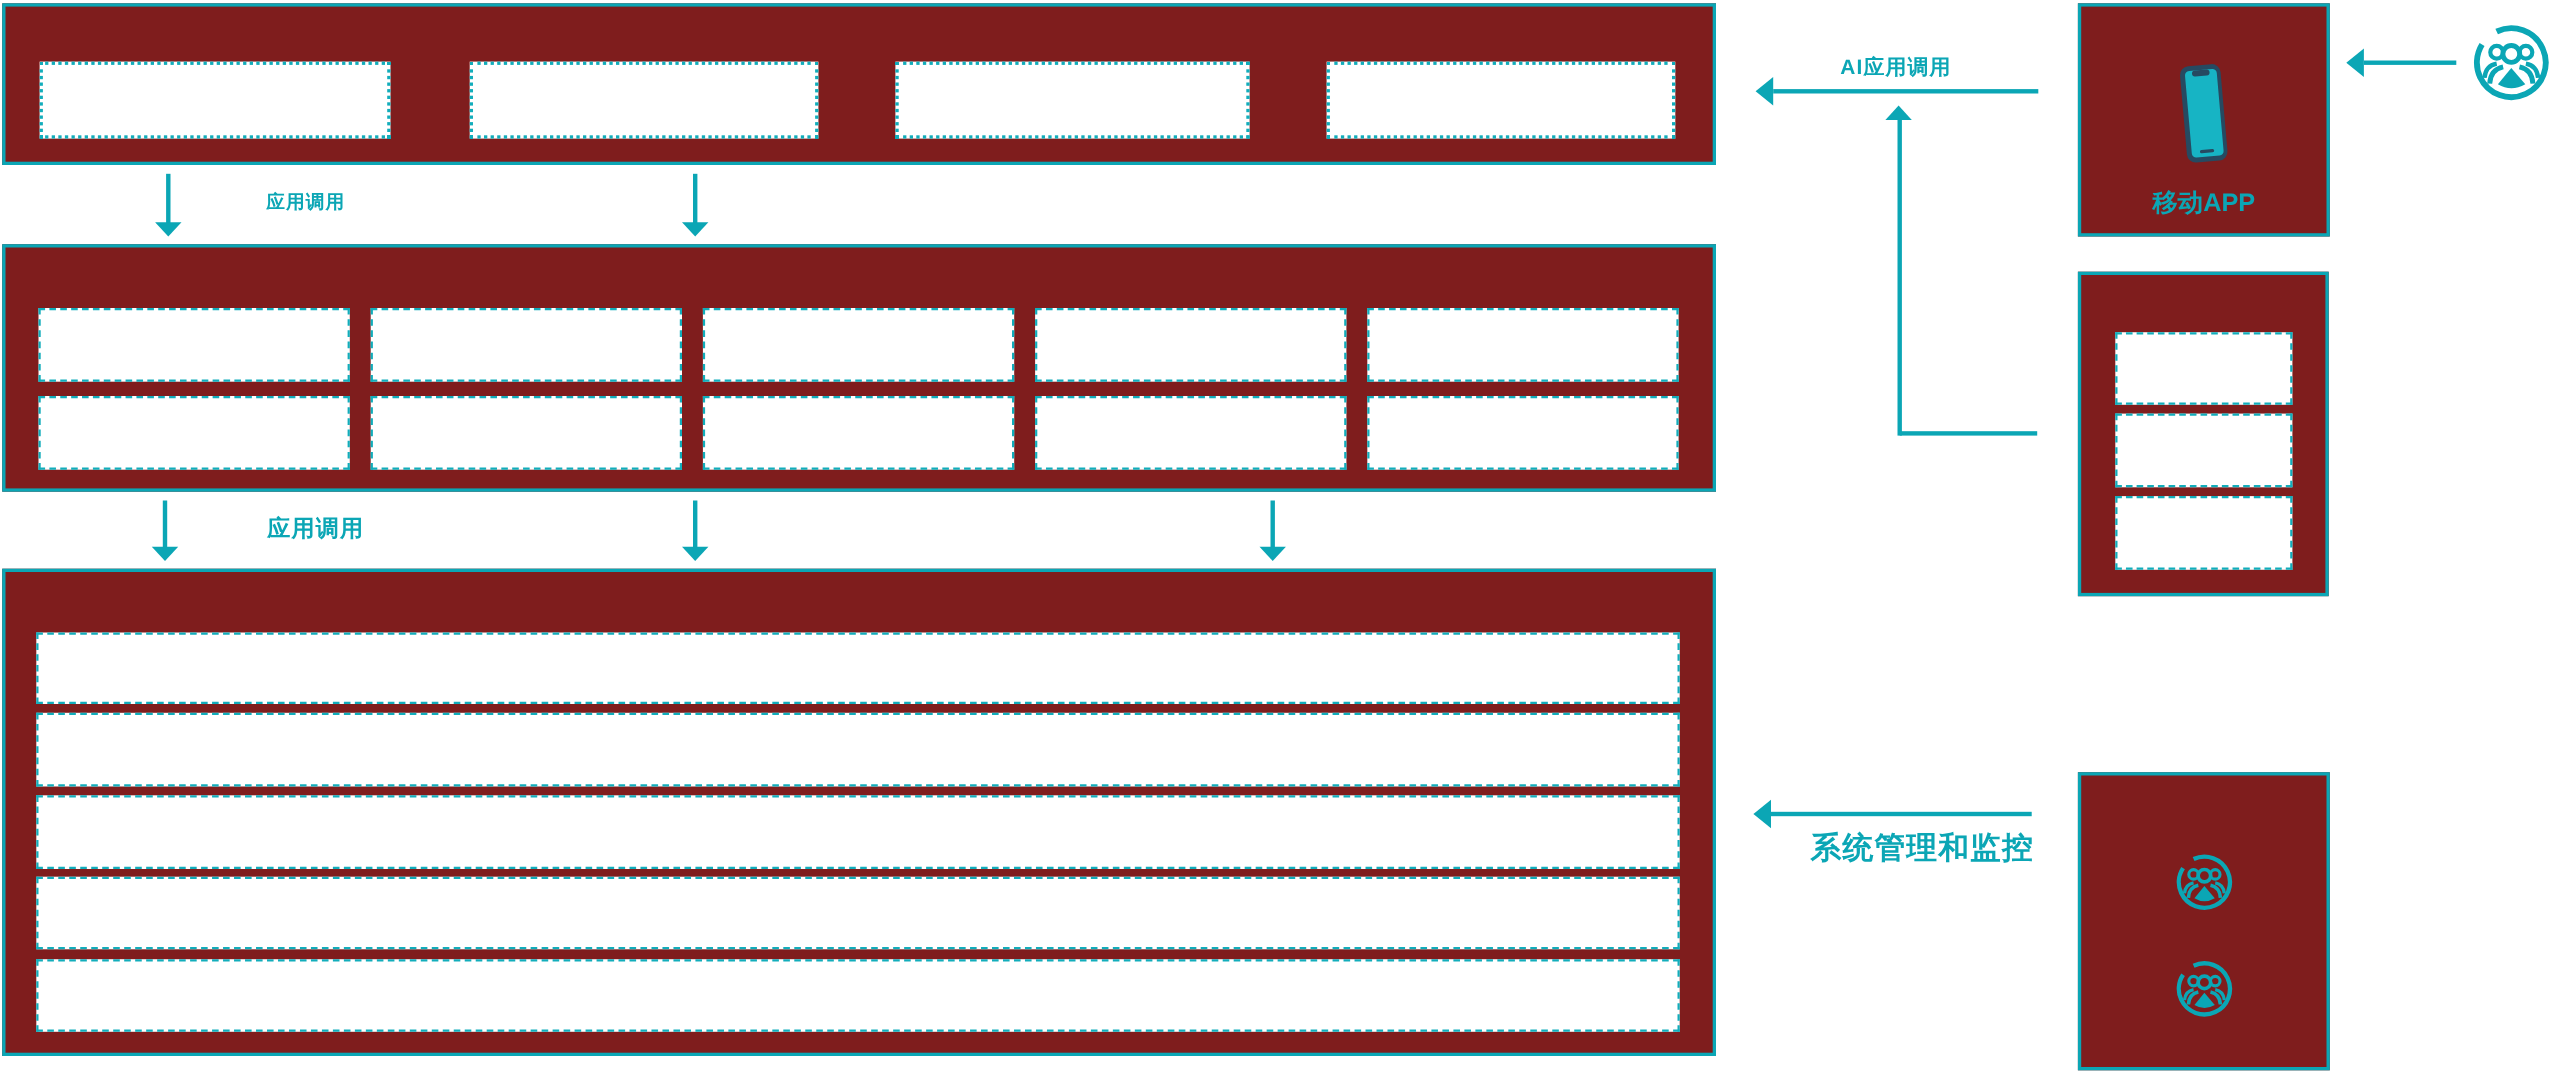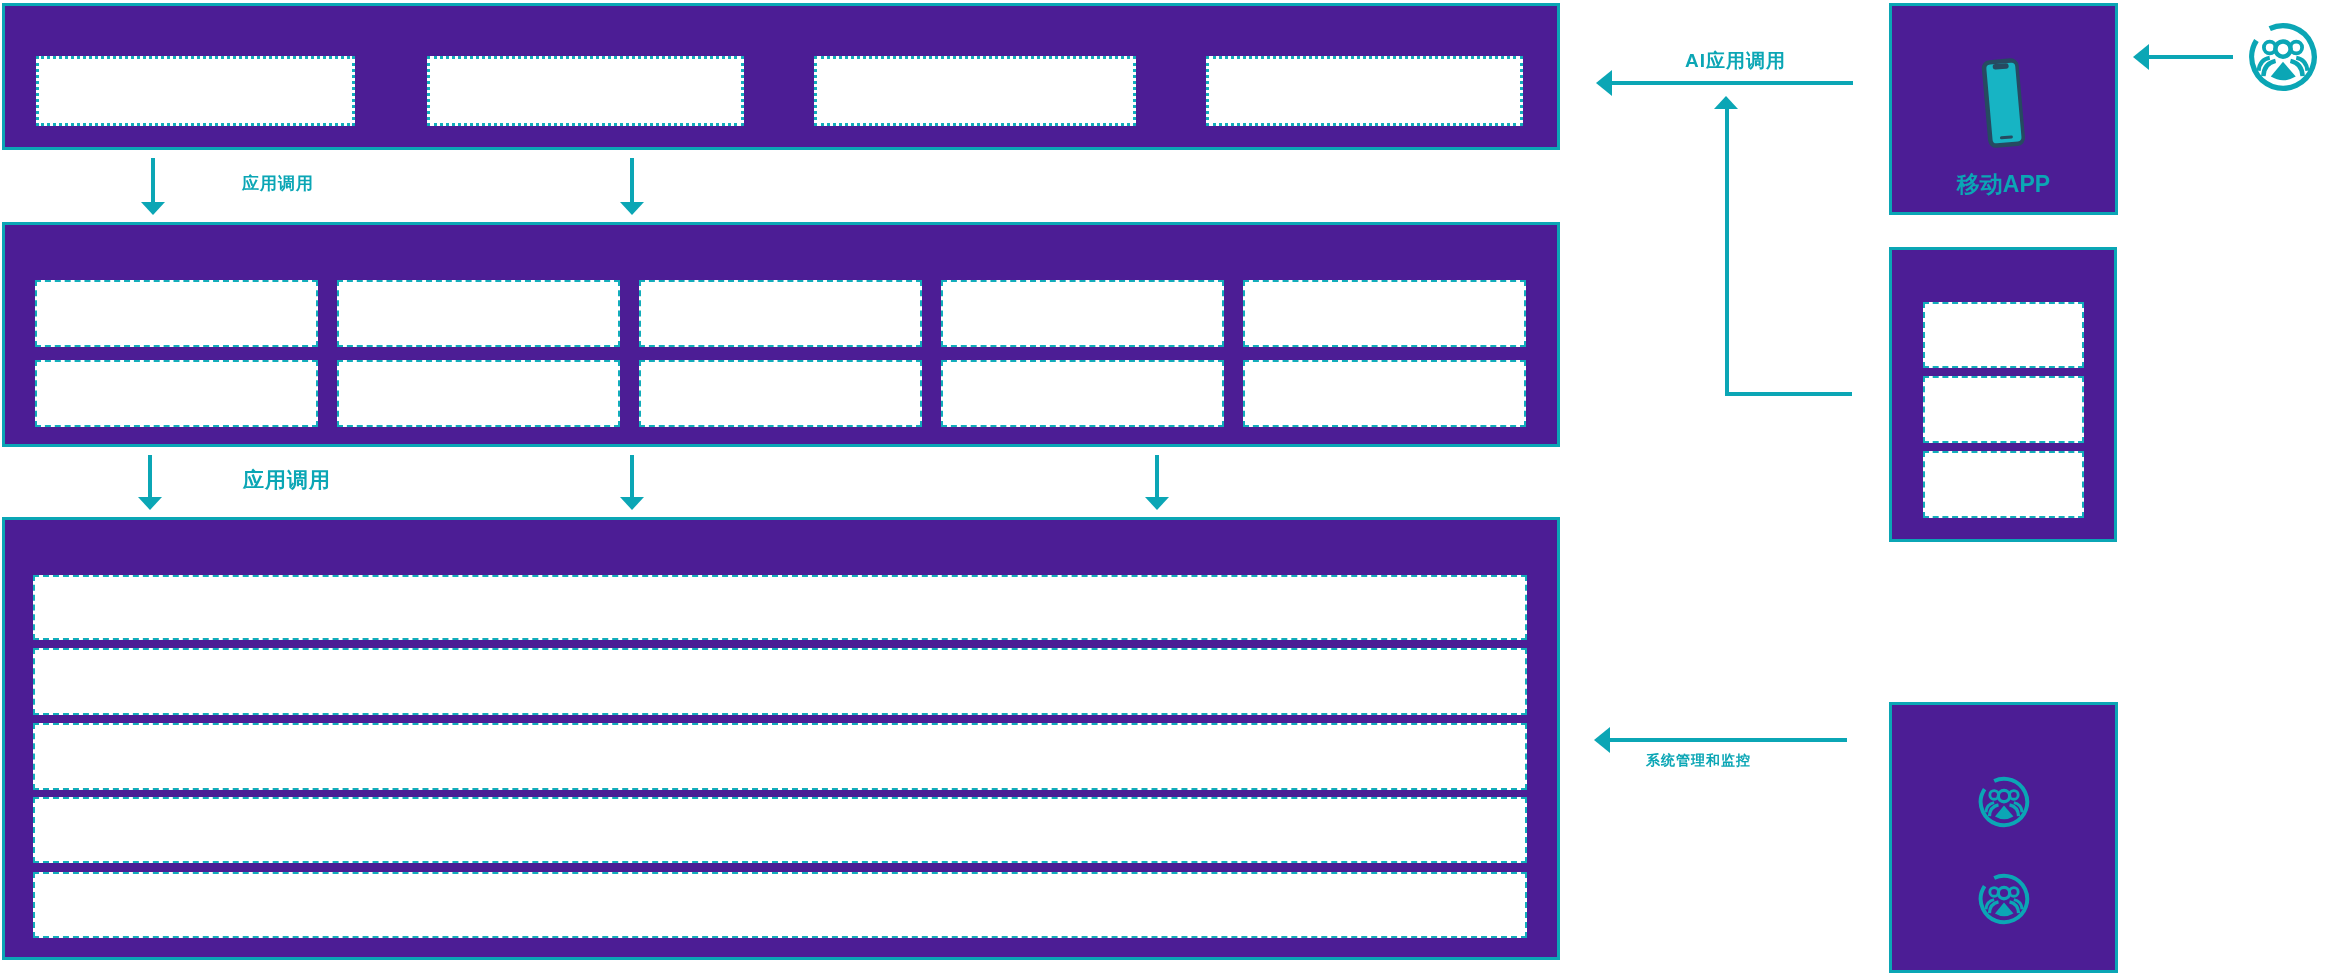--- a/index.html
+++ b/index.html
@@ -6,21 +6,21 @@
     --teal:#0ba6b5;
     --dash:#12adbb;
     --phone-screen:#17b4c4;
     --phone-dark:#264a61;
   }
   html,body{margin:0;padding:0;background:#fff;}
   .canvas{
     position:relative;width:2326px;height:977px;background:#fff;overflow:hidden;
     font-family:"Liberation Sans","DejaVu Sans",sans-serif;
   }
-  .panel{position:absolute;border:3px solid var(--teal);box-sizing:border-box;background:#4c1d95;}
+  .panel{position:absolute;border:3px solid var(--teal);box-sizing:border-box;background:#7f1d1d;}
   .dotted-box{position:absolute;border:3px dotted var(--dash);box-sizing:border-box;background:#fff;}
   .dashed-box{position:absolute;border:2px dashed var(--dash);box-sizing:border-box;background:#fff;}
   .flow-label{position:absolute;color:var(--teal);font-weight:700;letter-spacing:1px;white-space:nowrap;}
   .hline{position:absolute;height:4px;background:var(--teal);}
   .vline{position:absolute;width:4px;background:var(--teal);}
   .head-down{position:absolute;width:0;height:0;border-left:12px solid transparent;border-right:12px solid transparent;border-top:13px solid var(--teal);}
   .head-up{position:absolute;width:0;height:0;border-left:12px solid transparent;border-right:12px solid transparent;border-bottom:13px solid var(--teal);}
   .head-left{position:absolute;width:0;height:0;border-top:13px solid transparent;border-bottom:13px solid transparent;border-right:16px solid var(--teal);}
   .icon-abs{position:absolute;}
   .center-label{position:absolute;left:0;width:100%;text-align:center;color:var(--teal);font-weight:700;}
@@ -67,21 +67,21 @@
   <div class="flow-label" style="left:243px;top:466px;font-size:21px;">应用调用</div>
 
   <div class="panel" style="left:2px;top:517px;width:1558px;height:443px;">
     <div class="dashed-box" style="left:28px;top:55px;width:1494px;height:65px;"></div>
     <div class="dashed-box" style="left:28px;top:128px;width:1494px;height:67px;"></div>
     <div class="dashed-box" style="left:28px;top:203px;width:1494px;height:67px;"></div>
     <div class="dashed-box" style="left:28px;top:277px;width:1494px;height:66px;"></div>
     <div class="dashed-box" style="left:28px;top:352px;width:1494px;height:66px;"></div>
   </div>
 
-  <div class="flow-label" style="left:1673px;top:48px;font-size:19px;margin-left:12px;">AI应用调用</div>
+  <div class="flow-label" style="left:1673px;top:48px;font-size:19px;">AI应用调用</div>
   <div class="hline" style="left:1612px;top:81px;width:241px;"></div>
   <div class="head-left" style="left:1596px;top:70px;"></div>
 
   <div class="vline" style="left:1725px;top:108px;height:288px;"></div>
   <div class="hline" style="left:1727px;top:392px;width:125px;"></div>
   <div class="head-up" style="left:1714px;top:96px;"></div>
 
   <div class="panel" style="left:1889px;top:3px;width:229px;height:212px;">
     <svg class="icon-abs" style="left:88px;top:50px;" width="48" height="96" viewBox="0 0 48 96">
       <g transform="rotate(-5 24 48)">
@@ -110,21 +110,21 @@
   </svg>
 
   <div class="panel" style="left:1889px;top:247px;width:228px;height:295px;">
     <div class="dashed-box" style="left:31px;top:52px;width:161px;height:66px;"></div>
     <div class="dashed-box" style="left:31px;top:126px;width:161px;height:67px;"></div>
     <div class="dashed-box" style="left:31px;top:201px;width:161px;height:67px;"></div>
   </div>
 
   <div class="hline" style="left:1610px;top:738px;width:237px;"></div>
   <div class="head-left" style="left:1594px;top:727px;"></div>
-  <div class="flow-label" style="left:1646px;top:752px;font-size:14px;">系统管理和监控</div>
+  <div class="flow-label" style="left:1646px;top:752px;font-size:28px;">系统管理和监控</div>
 
   <div class="panel" style="left:1889px;top:702px;width:229px;height:271px;">
     <svg class="icon-abs" style="left:86px;top:71px;" width="52" height="52" viewBox="0 0 66 66">
       <circle class="st" cx="33" cy="33" r="29.5" stroke-width="5" stroke-dasharray="168 17" transform="rotate(-115 33 33)"></circle>
       <circle class="st" cx="20.5" cy="24" r="5.5" stroke-width="3.6"></circle>
       <circle class="st" cx="45.5" cy="24" r="5.5" stroke-width="3.6"></circle>
       <path class="st" d="M10,46 Q11,35.5 20.5,33.8" stroke-width="3.8"></path>
       <path class="st" d="M56,46 Q55,35.5 45.5,33.8" stroke-width="3.8"></path>
       <circle class="st" cx="33" cy="25.5" r="7.2" stroke-width="4.2"></circle>
       <path class="st" d="M14.5,51 Q15,39 26,36.6" stroke-width="4.2"></path>

